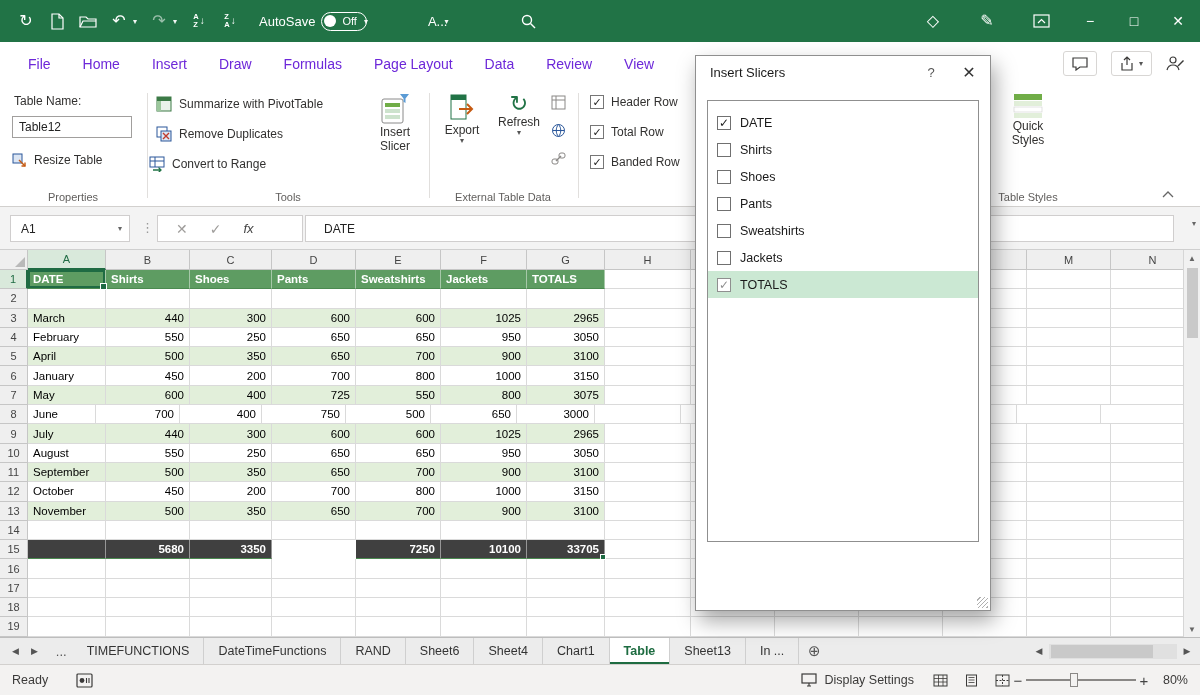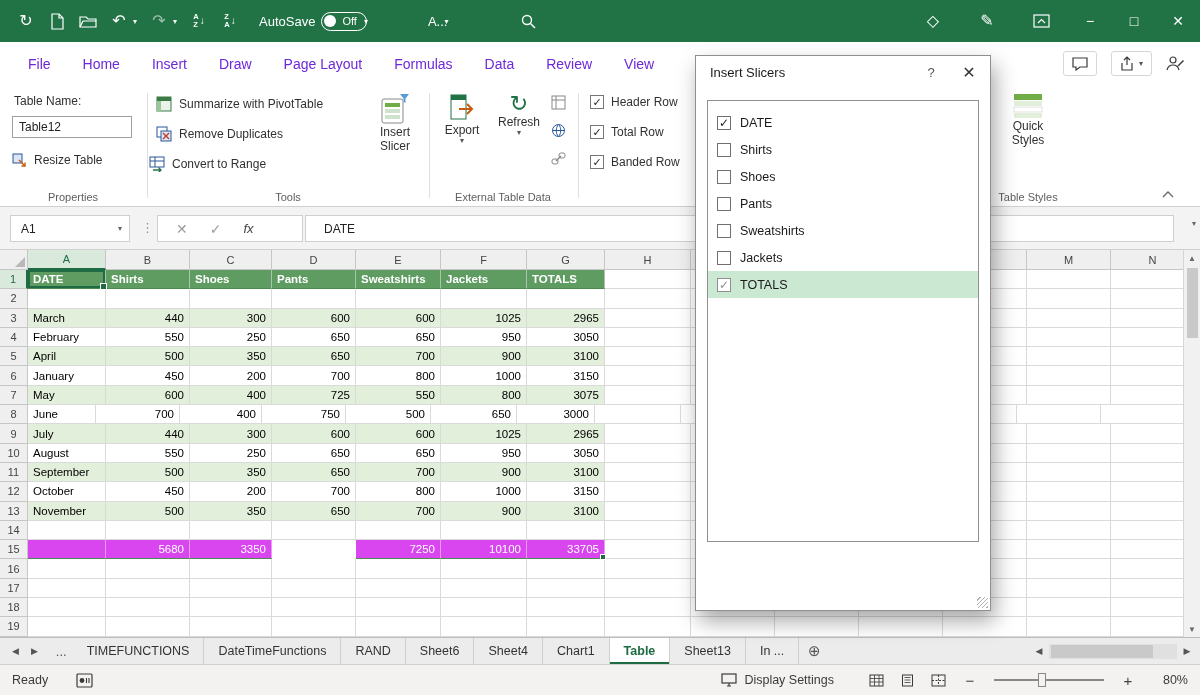--- a/index.html
+++ b/index.html
@@ -68,21 +68,21 @@
   .col-h.sel{background:#d9e9db;border-bottom:2px solid #1f6b43;color:#1f6b43}
   .row-headers{position:absolute;left:0;top:20px;width:28px}
   .row-h{height:19.3px;border-right:1px solid #c6c6c6;border-bottom:1px solid #c6c6c6;background:#efefef;display:flex;align-items:center;justify-content:center;font-size:11px;color:#444}
   .row-h.sel{background:#d9e9db;border-right:2px solid #1f6b43;color:#1f6b43}
   .cellgrid{position:absolute;left:28px;top:20px}
   .grid-row{display:flex;height:19.3px}
   .cell{position:relative;border-right:1px solid #dadada;border-bottom:1px solid #dadada;font-size:11.5px;display:flex;align-items:center;padding:0 5px;background:#fff;color:#000;white-space:nowrap;overflow:hidden}
   .cell.num{justify-content:flex-end}
   .cell.band{background:#e2efda}
   .cell.thead{background:#5e9c62;color:#fff;font-weight:bold;border-right:1px solid rgba(255,255,255,.45);border-bottom:1px solid #4b8a50}
-  .cell.total{background:#d946ef;color:#fff;font-weight:normal;border-right:1px solid rgba(255,255,255,.45);border-bottom:1px solid #4b8a50}
+  .cell.total{background:#404040;color:#fff;font-weight:bold;border-right:1px solid rgba(255,255,255,.45);border-bottom:1px solid #4b8a50}
   .cell.selected{box-shadow:inset 0 0 0 2px #1f6b43;z-index:3;overflow:visible}
   .cell.selected::after{content:"";position:absolute;right:-2px;bottom:-2px;width:5px;height:5px;background:#1f6b43;border:1px solid #fff}
   .table-handle{position:absolute;left:600px;top:304px;width:6px;height:6px;background:#1f6b43;border:1px solid #fff;z-index:4}
 
   
   .vscroll{position:absolute;right:0;top:250px;width:17px;height:387px;background:#f1f1f1;border-left:1px solid #d6d6d6;display:flex;flex-direction:column;align-items:center}
   .vs-arrow{height:16px;width:100%;display:flex;align-items:center;justify-content:center;color:#666;font-size:8px}
   .vs-thumb{width:11px;height:70px;background:#c9c9c9;margin-top:2px}
   .vs-bottom{margin-top:auto}
 
@@ -96,21 +96,21 @@
   .addsheet{display:flex;align-items:center;justify-content:center;width:30px;color:#555;font-size:15px}
   .hscroll{margin-left:auto;display:flex;align-items:center;gap:3px;padding-right:6px}
   .hs-arrow{font-size:9px;color:#555;width:14px;text-align:center}
   .hs-track{width:128px;height:15px;background:#e0e0e0;position:relative}
   .hs-thumb{position:absolute;left:2px;top:1px;width:102px;height:13px;background:#c9c9c9}
 
   
   .statusbar{position:absolute;top:664px;left:0;width:100%;height:31px;background:#f3f2f1;border-top:1px solid #d2d0ce;display:flex;align-items:center;font-size:12.5px;color:#3b3a39}
   .sb-ready{padding-left:12px}
   .sb-icon{margin-left:28px;display:flex;align-items:center}
-  .sb-right{margin-left:auto;display:flex;align-items:center;gap:17px;padding-right:12px}
+  .sb-right{margin-left:auto;display:flex;align-items:center;gap:1px;padding-right:12px}
   .sb-ds{display:flex;align-items:center;gap:7px}
   .viewbtns{display:flex;align-items:center;gap:16px;margin-left:18px}
   .zoomout,.zoomin{font-size:15px;color:#444;width:14px;text-align:center}
   .zoom-track{width:110px;height:2px;background:#8a8886;position:relative}
   .zoom-thumb{position:absolute;left:44px;top:-6px;width:8px;height:14px;background:#f3f2f1;border:1px solid #8a8886}
   .zoom-pct{width:36px;text-align:right}
 
   
   .dialog{position:absolute;left:695px;top:55px;width:296px;height:556px;background:#fff;border:1px solid #8f8f8f;box-shadow:4px 10px 20px rgba(0,0,0,.35);z-index:60}
   .dlg-head{height:33px;display:flex;align-items:center}
@@ -195,22 +195,22 @@
       <span class="winbtn">✕</span>
     </div>
   </div>
 
   <div class="ribbon-tabs">
     <div class="rtab-list">
         <div class="rtab">File</div>
         <div class="rtab">Home</div>
         <div class="rtab">Insert</div>
         <div class="rtab">Draw</div>
+        <div class="rtab">Formulas</div>
         <div class="rtab">Page Layout</div>
-        <div class="rtab">Formulas</div>
         <div class="rtab">Data</div>
         <div class="rtab">Review</div>
         <div class="rtab">View</div>
       </div>
     <div class="rtabs-right">
       <span class="mini-btn">
         <svg width="16" height="15" viewBox="0 0 16 15">
             <path d="M1 2h14v9H8l-4 3v-3H1z" fill="none" stroke="#3b3a39" stroke-width="1.2"></path>
           </svg>
       </span>

